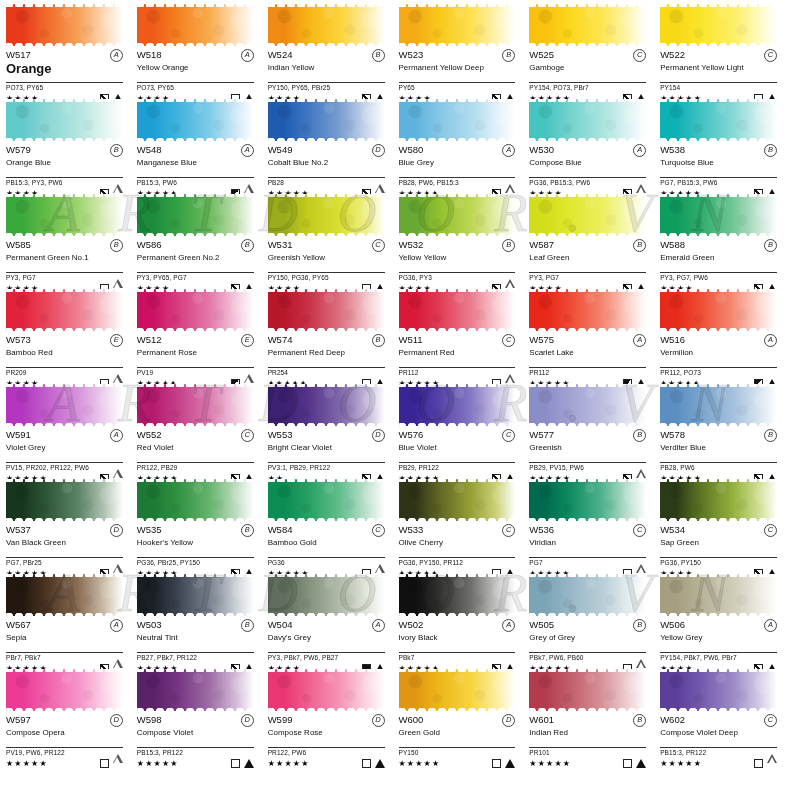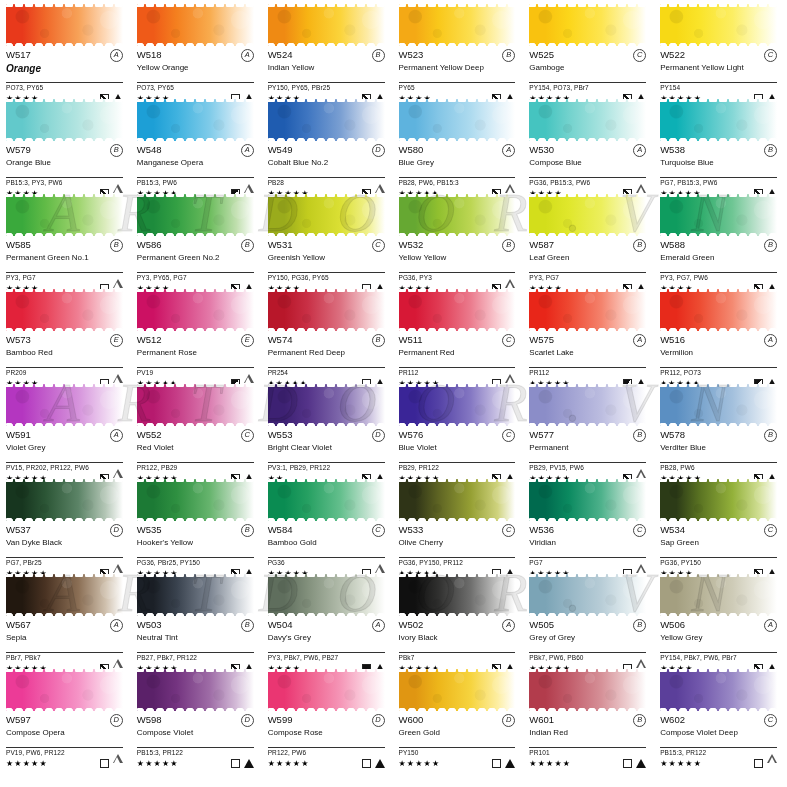--- a/index.html
+++ b/index.html
@@ -112,21 +112,21 @@
     margin-top:0px;
     font-style:italic;
   }
   .name{
     font-size:8px;
     line-height:9px;
     color:#111;
     margin-top:1px;
     min-height:18px;
   }
-  .name.bold{font-weight:bold;font-size:10px;line-height:11px;font-style:italic;}
+  .name.bold{font-weight:bold;font-size:13px;line-height:11px;}
   .rule{
     border-top:1px solid #333;
     margin-top:1px;
   }
   .pig{
     font-size:6.5px;
     line-height:8px;
     color:#111;
     letter-spacing:.1px;
     padding-top:1px;
@@ -374,21 +374,21 @@
           <div class="grad" style="background: linear-gradient(to right, rgb(29, 159, 214) 0%, rgb(29, 159, 214) 14%, rgb(63, 178, 223) 34%, rgb(127, 203, 233) 62%, rgb(207, 233, 246) 85%, rgb(255, 255, 255) 100%);"></div>
           <div class="tex"></div>
           <div class="scallop-t"></div>
           <div class="scallop-b"></div>
         </div>
         <div class="info">
           <div class="rowtop">
             <div class="code">W548</div>
             <div class="series">A</div>
           </div>
-          <div class="name">Manganese Opera</div>
+          <div class="name">Manganese Blue</div>
           <div class="rule"></div>
           <div class="pig">PB15:3, PW6</div>
           <div class="rowbot">
             <div class="stars">★★★★✦</div>
             <div class="icons">
               <div class="sq half"></div>
               <div class="tri open"></div>
             </div>
           </div>
         </div>
@@ -878,21 +878,21 @@
           <div class="grad" style="background: linear-gradient(to right, rgb(139, 141, 200) 0%, rgb(139, 141, 200) 14%, rgb(160, 161, 210) 34%, rgb(188, 189, 224) 62%, rgb(227, 227, 242) 85%, rgb(255, 255, 255) 100%);"></div>
           <div class="tex"></div>
           <div class="scallop-t"></div>
           <div class="scallop-b"></div>
         </div>
         <div class="info">
           <div class="rowtop">
             <div class="code">W577</div>
             <div class="series">B</div>
           </div>
-          <div class="name">Permanent</div>
+          <div class="name">Greenish</div>
           <div class="rule"></div>
           <div class="pig">PB29, PV15, PW6</div>
           <div class="rowbot">
             <div class="stars">★★★★★</div>
             <div class="icons">
               <div class="sq slash"></div>
               <div class="tri open"></div>
             </div>
           </div>
         </div>
@@ -926,21 +926,21 @@
           <div class="grad" style="background: linear-gradient(to right, rgb(23, 54, 31) 0%, rgb(23, 54, 31) 14%, rgb(44, 86, 54) 34%, rgb(92, 132, 103) 62%, rgb(180, 198, 182) 85%, rgb(255, 255, 255) 100%);"></div>
           <div class="tex"></div>
           <div class="scallop-t"></div>
           <div class="scallop-b"></div>
         </div>
         <div class="info">
           <div class="rowtop">
             <div class="code">W537</div>
             <div class="series">D</div>
           </div>
-          <div class="name">Van Dyke Black</div>
+          <div class="name">Van Black Green</div>
           <div class="rule"></div>
           <div class="pig">PG7, PBr25</div>
           <div class="rowbot">
             <div class="stars">★★★★★</div>
             <div class="icons">
               <div class="sq slash"></div>
               <div class="tri open"></div>
             </div>
           </div>
         </div>

